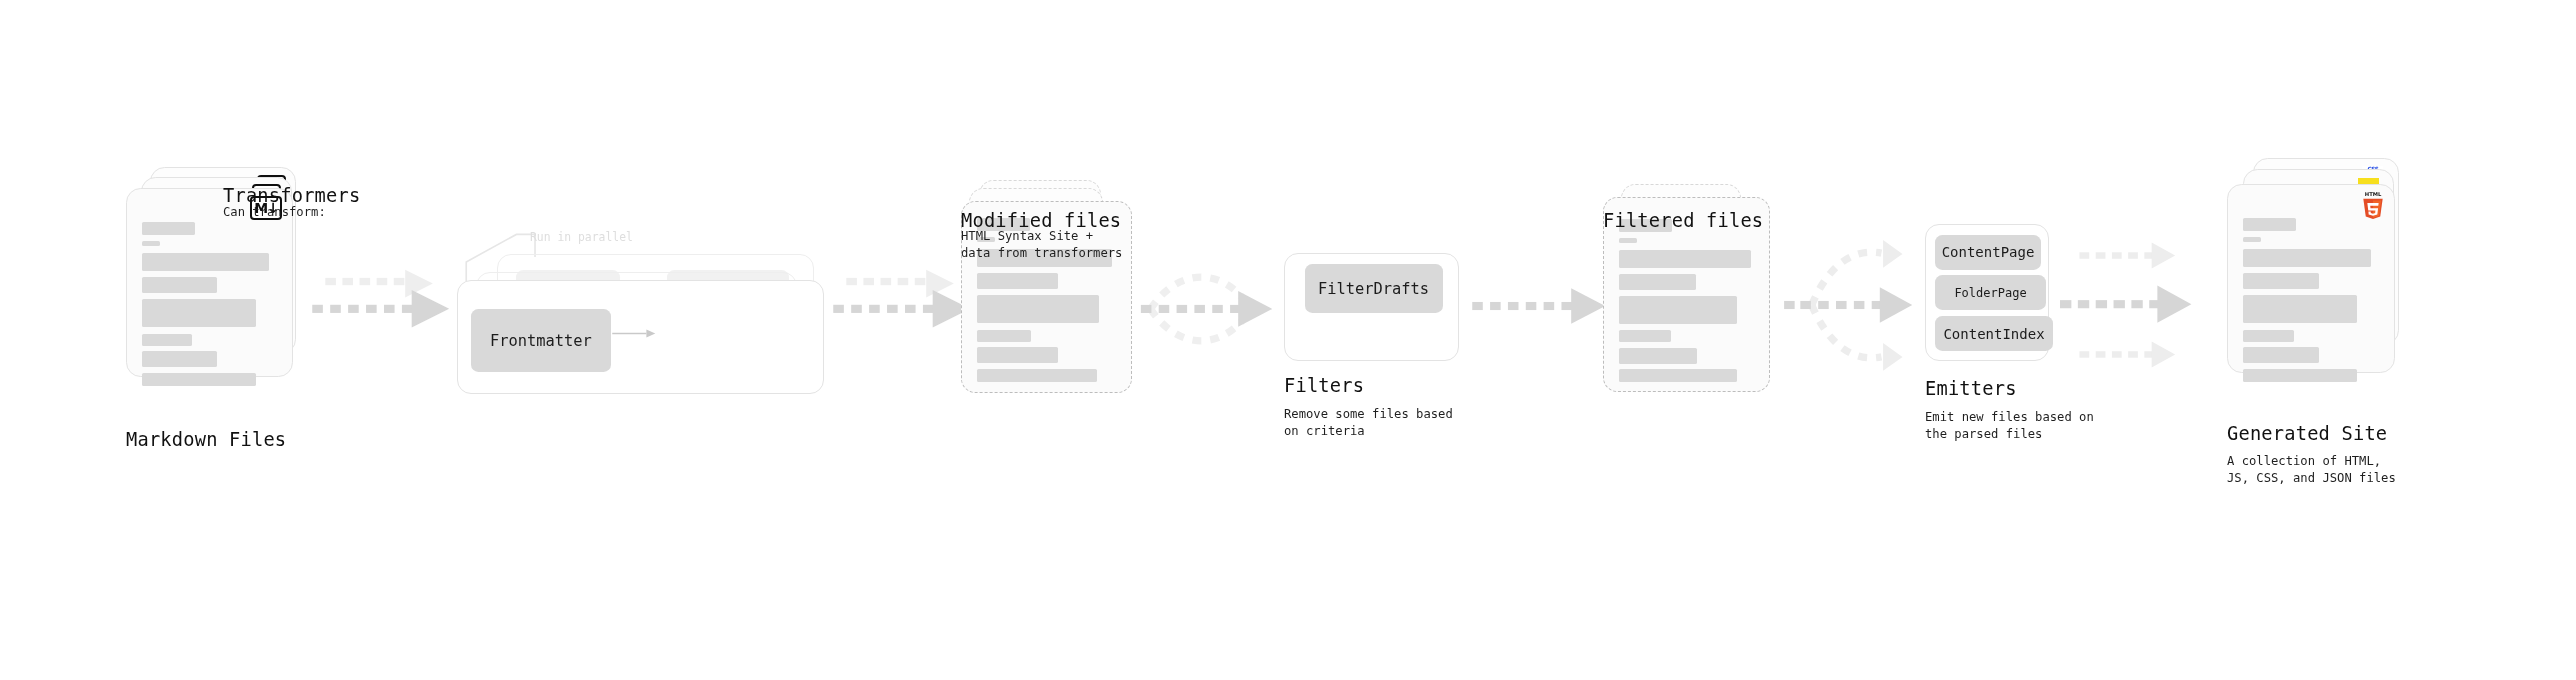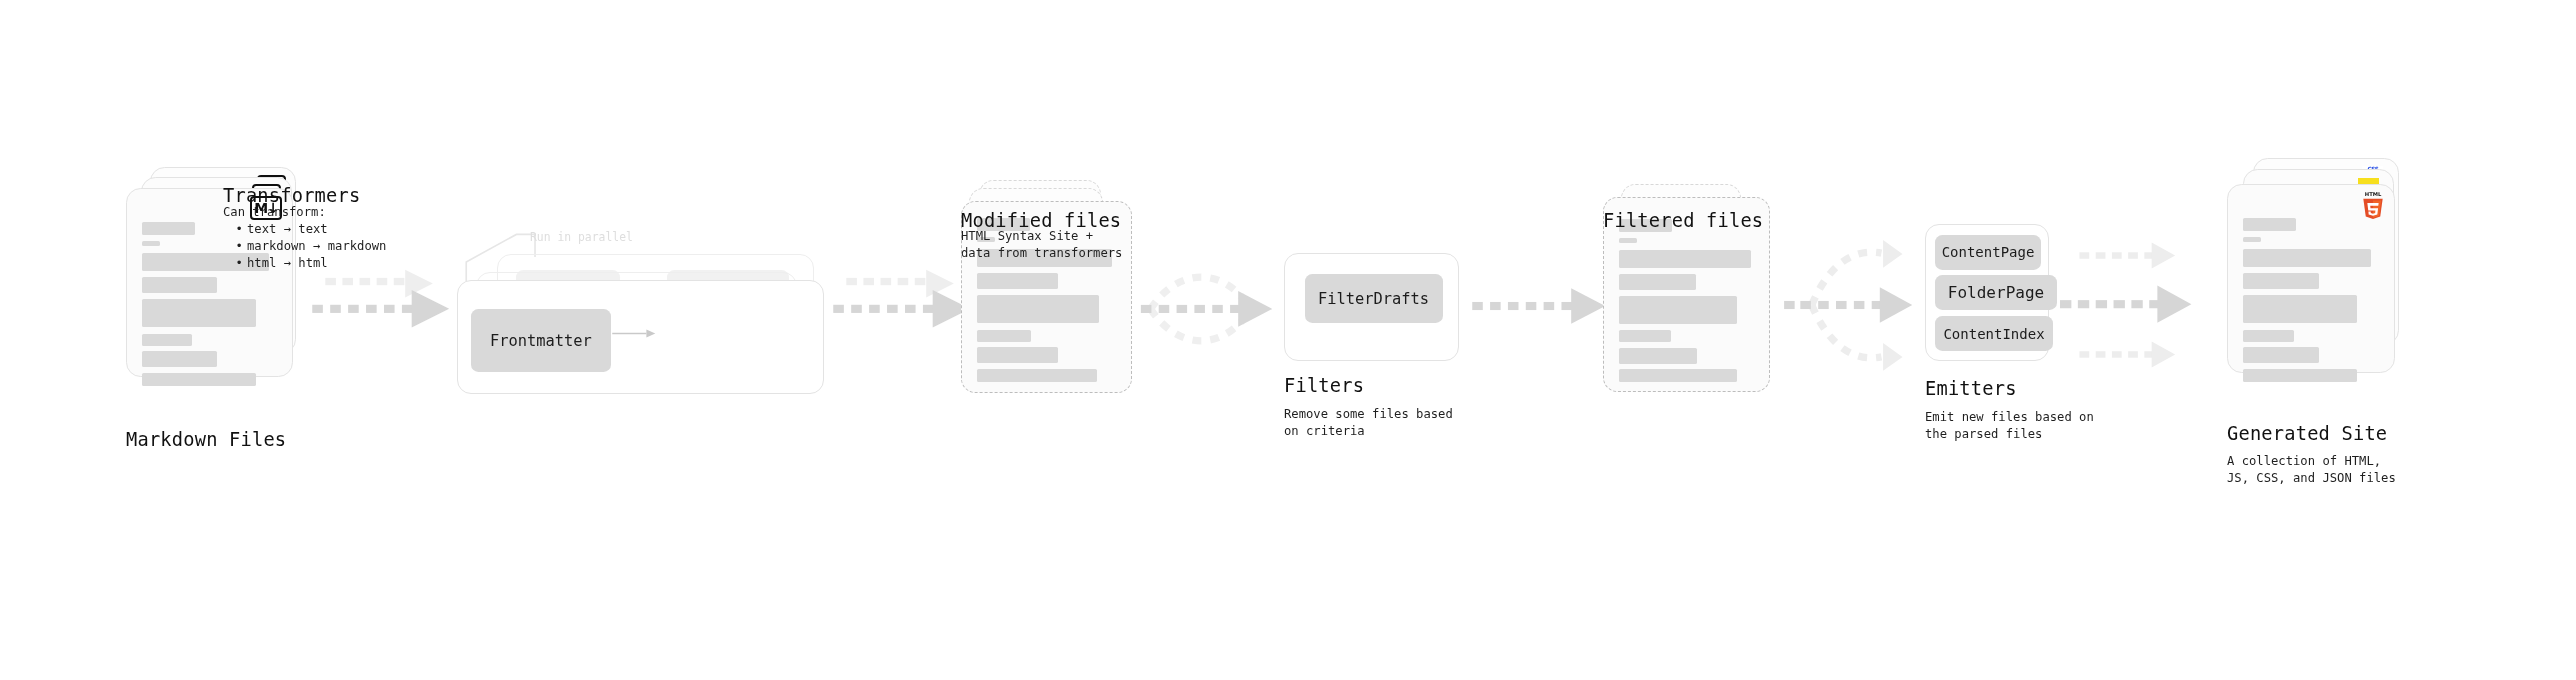--- a/index.html
+++ b/index.html
@@ -208,27 +208,20 @@
       <div class="pill" style="left:13px; top:28.4px; width:140px; height:63px;">Frontmatter</div>
       <svg style="left:154px; top:46px;" width="46" height="13" viewBox="0 0 56 16">
         <line x1="0" y1="8" x2="42" y2="8" stroke="#c9c9c9" stroke-width="2"></line>
         <polygon points="42,3 53,8 42,13" fill="#c9c9c9"></polygon>
       </svg>
     </div>
   </div>
 
   <div class="title" style="left:223px; top:185px;">Transformers</div>
   <div class="desc" style="left:223px; top:204px;">Can transform:</div>
-  <div class="bullets" style="left:234px; top:221px;">
-    <ul>
-      <li>text → text</li>
-      <li>markdown → markdown</li>
-      <li>html → html</li>
-    </ul>
-  </div>
 
   <svg style="left:830px; top:268px;" width="163" height="98" viewBox="0 0 200 120">
     <g fill="#eeeeee">
       <rect x="20" y="12" width="13" height="9"></rect>
         <rect x="41" y="12" width="13" height="9"></rect>
       <rect x="62" y="12" width="13" height="9"></rect>
         <rect x="83" y="12" width="13" height="9"></rect>
       <rect x="104" y="12" width="13" height="9"></rect>
       <polygon points="118,2 152,19 118,36"></polygon>
     </g>
@@ -269,21 +262,21 @@
         <rect x="28" y="55" width="13" height="10"></rect>
       <rect x="50" y="55" width="13" height="10"></rect>
         <rect x="72" y="55" width="13" height="10"></rect>
       <rect x="94" y="55" width="13" height="10"></rect>
         <rect x="116" y="55" width="13" height="10"></rect>
       <polygon points="126,38 168,60 126,82"></polygon>
     </g>
   </svg>
 
   <div class="proc-box" style="left:1284px; top:253px; width:175px; height:108px;">
-    <div class="pill" style="left:19.5px; top:20px; width:138px; height:49px;">FilterDrafts</div>
+    <div class="pill" style="left:19.5px; top:10px; width:138px; height:49px;">FilterDrafts</div>
   </div>
   <div class="title" style="left:1284px; top:375px;">Filters</div>
   <div class="desc" style="left:1284px; top:406px;">Remove some files based
 on criteria</div>
 
   <svg style="left:1469px; top:284px;" width="146" height="57" viewBox="0 0 180 70">
     <g fill="#d6d6d6">
       <rect x="4" y="22" width="13" height="10"></rect>
         <rect x="26" y="22" width="13" height="10"></rect>
       <rect x="48" y="22" width="13" height="10"></rect>
@@ -322,21 +315,21 @@
       <rect x="52" y="85" width="13" height="10"></rect>
         <rect x="74" y="85" width="13" height="10"></rect>
       <rect x="96" y="85" width="13" height="10"></rect>
         <rect x="118" y="85" width="13" height="10"></rect>
       <polygon points="128,68 168,90 128,112"></polygon>
     </g>
   </svg>
 
   <div class="proc-box" style="left:1925px; top:224px; width:124px; height:137px;">
     <div class="pill" style="left:9px; top:9.8px; width:106px; height:35px; font-size:14px;">ContentPage</div>
-    <div class="pill" style="left:9px; top:50px; width:122px; height:35px; font-size:16px;">FolderPage</div>
+    <div class="pill" style="left:9px; top:50px; width:111px; height:35px; font-size:12px;">FolderPage</div>
     <div class="pill" style="left:9px; top:91px; width:118px; height:35px; font-size:14px;">ContentIndex</div>
   </div>
   <div class="title" style="left:1925px; top:378px;">Emitters</div>
   <div class="desc" style="left:1925px; top:409px;">Emit new files based on
 the parsed files</div>
 
   <svg style="left:2058px; top:232px;" width="163" height="146" viewBox="0 0 200 180">
     <g fill="#ededed">
       <rect x="26" y="25" width="12" height="8"></rect>
         <rect x="46" y="25" width="12" height="8"></rect>

